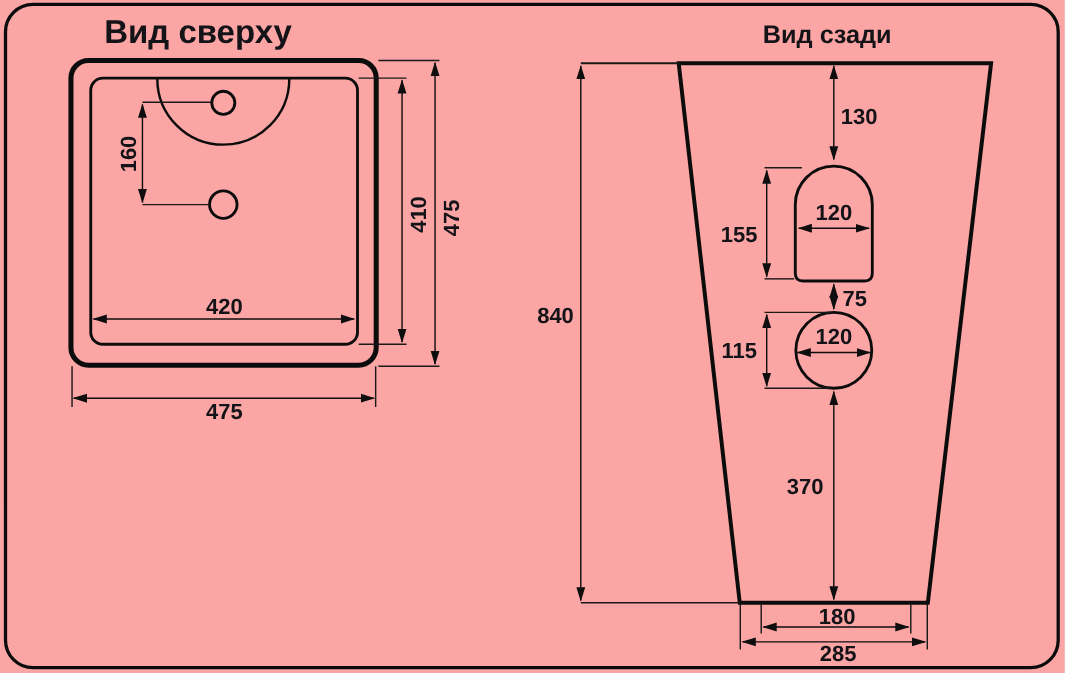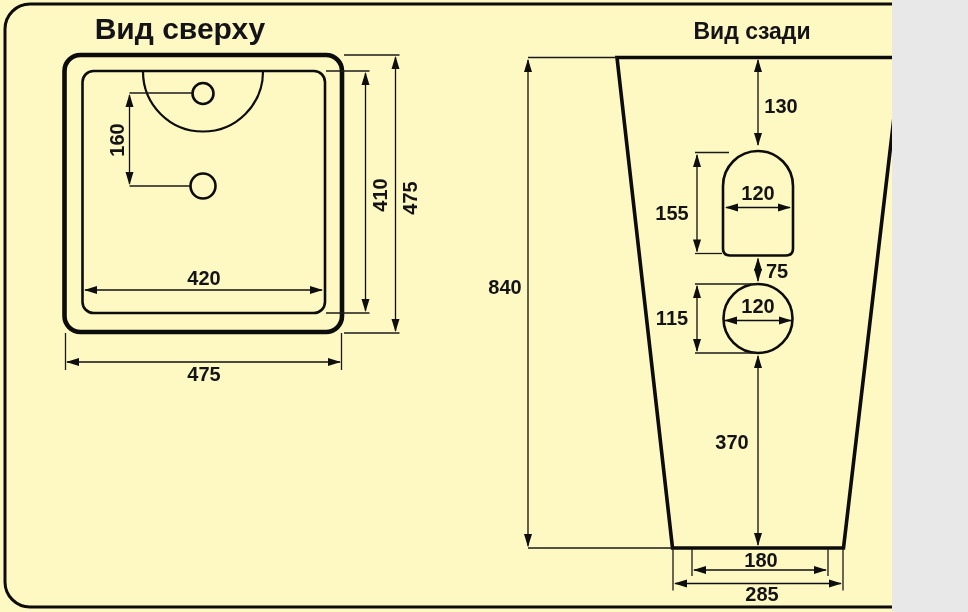--- a/index.html
+++ b/index.html
@@ -1,19 +1,19 @@
 <!DOCTYPE html>
 <html><head>
 <meta charset="utf-8">
 <style>
   html,body{margin:0;padding:0;background:#e8e8e8;}
   .stage{
     position:relative;
-    width:892px;height:612px;
-    background:#fef9c3;
+    width:968px;height:612px;
+    background:#fca5a5;
     overflow:hidden;
     font-family:"Liberation Sans", sans-serif;
   }
   svg{display:block;}
   .outline{fill:none;stroke:#0c0c0c;}
   .thick{stroke-width:4.6;}
   .mid{stroke-width:2.6;}
   .thin2{stroke-width:2.2;}
   .ped{stroke-width:3.6;}
   .dim{stroke:#0e0e0e;stroke-width:1.3;fill:none;

